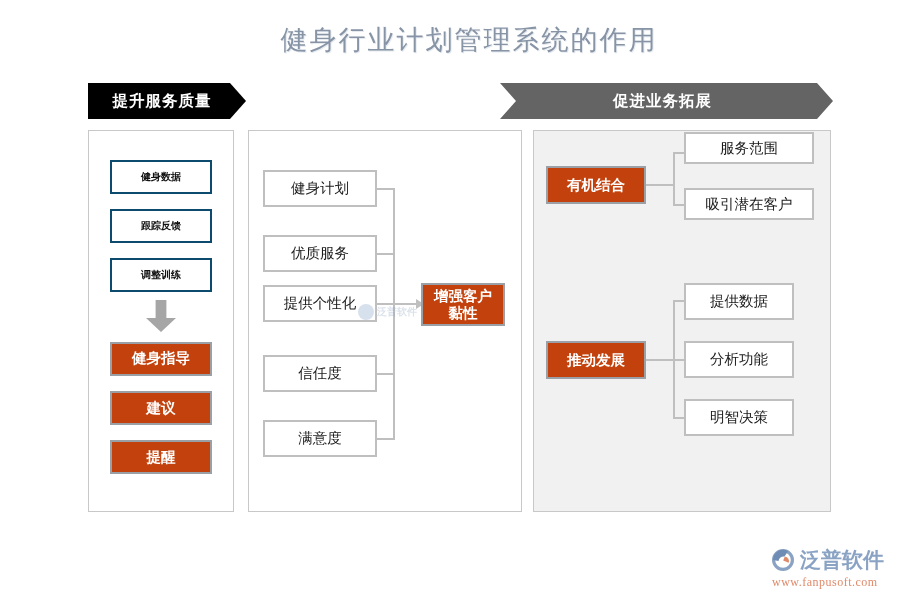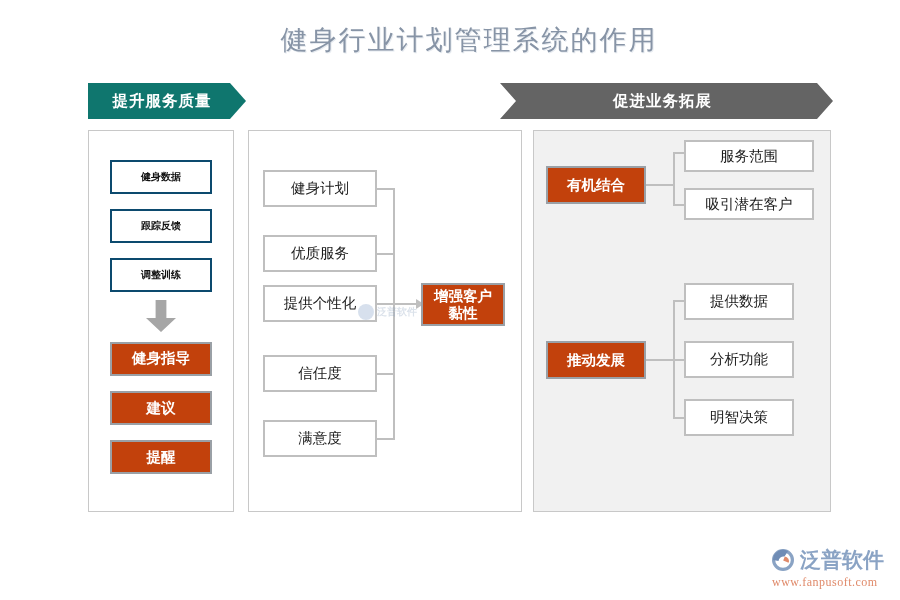--- a/index.html
+++ b/index.html
@@ -48,21 +48,21 @@
     font-weight: bold;
     letter-spacing: 1px;
     display: flex;
     align-items: center;
     justify-content: center;
     white-space: nowrap;
   }
   .chev-1 {
     left: 0;
     width: 158px;
-    background: #0f766e;
+    background: #000000;
     clip-path: polygon(0 0, 142px 0, 158px 50%, 142px 100%, 0 100%);
     padding-right: 10px;
     box-sizing: border-box;
   }
   .chev-2 {
     left: 155px;
     width: 260px;
     background: #0d2243;
     clip-path: polygon(0 0, 244px 0, 260px 50%, 244px 100%, 0 100%, 16px 50%);
     padding-right: 8px;
@@ -286,21 +286,21 @@
 <div class="node node-navy" style="left:546px; top:166px; width:100px; height:38px;">
   <span>有机结合</span>
 </div>
 <div class="ln-h" style="left:646px; top:184px; width:29px;"></div>
 <div class="ln-v" style="left:673px; top:153px; height:53px;"></div>
 <div class="ln-h" style="left:673px; top:152px; width:14px;"></div>
 <div class="arrow-r" style="left:685px; top:148px;"></div>
 <div class="ln-h" style="left:673px; top:204px; width:14px;"></div>
 <div class="arrow-r" style="left:685px; top:200px;"></div>
 
-<div class="node node-plain" style="left:684px; top:140px; width:130px; height:32px;">
+<div class="node node-plain" style="left:684px; top:132px; width:130px; height:32px;">
   <span>服务范围</span>
 </div>
 <div class="node node-plain" style="left:684px; top:188px; width:130px; height:32px;">
   <span>吸引潜在客户</span>
 </div>
 
 <div class="node node-navy" style="left:546px; top:341px; width:100px; height:38px;">
   <span>推动发展</span>
 </div>
 <div class="ln-h" style="left:646px; top:359px; width:29px;"></div>

